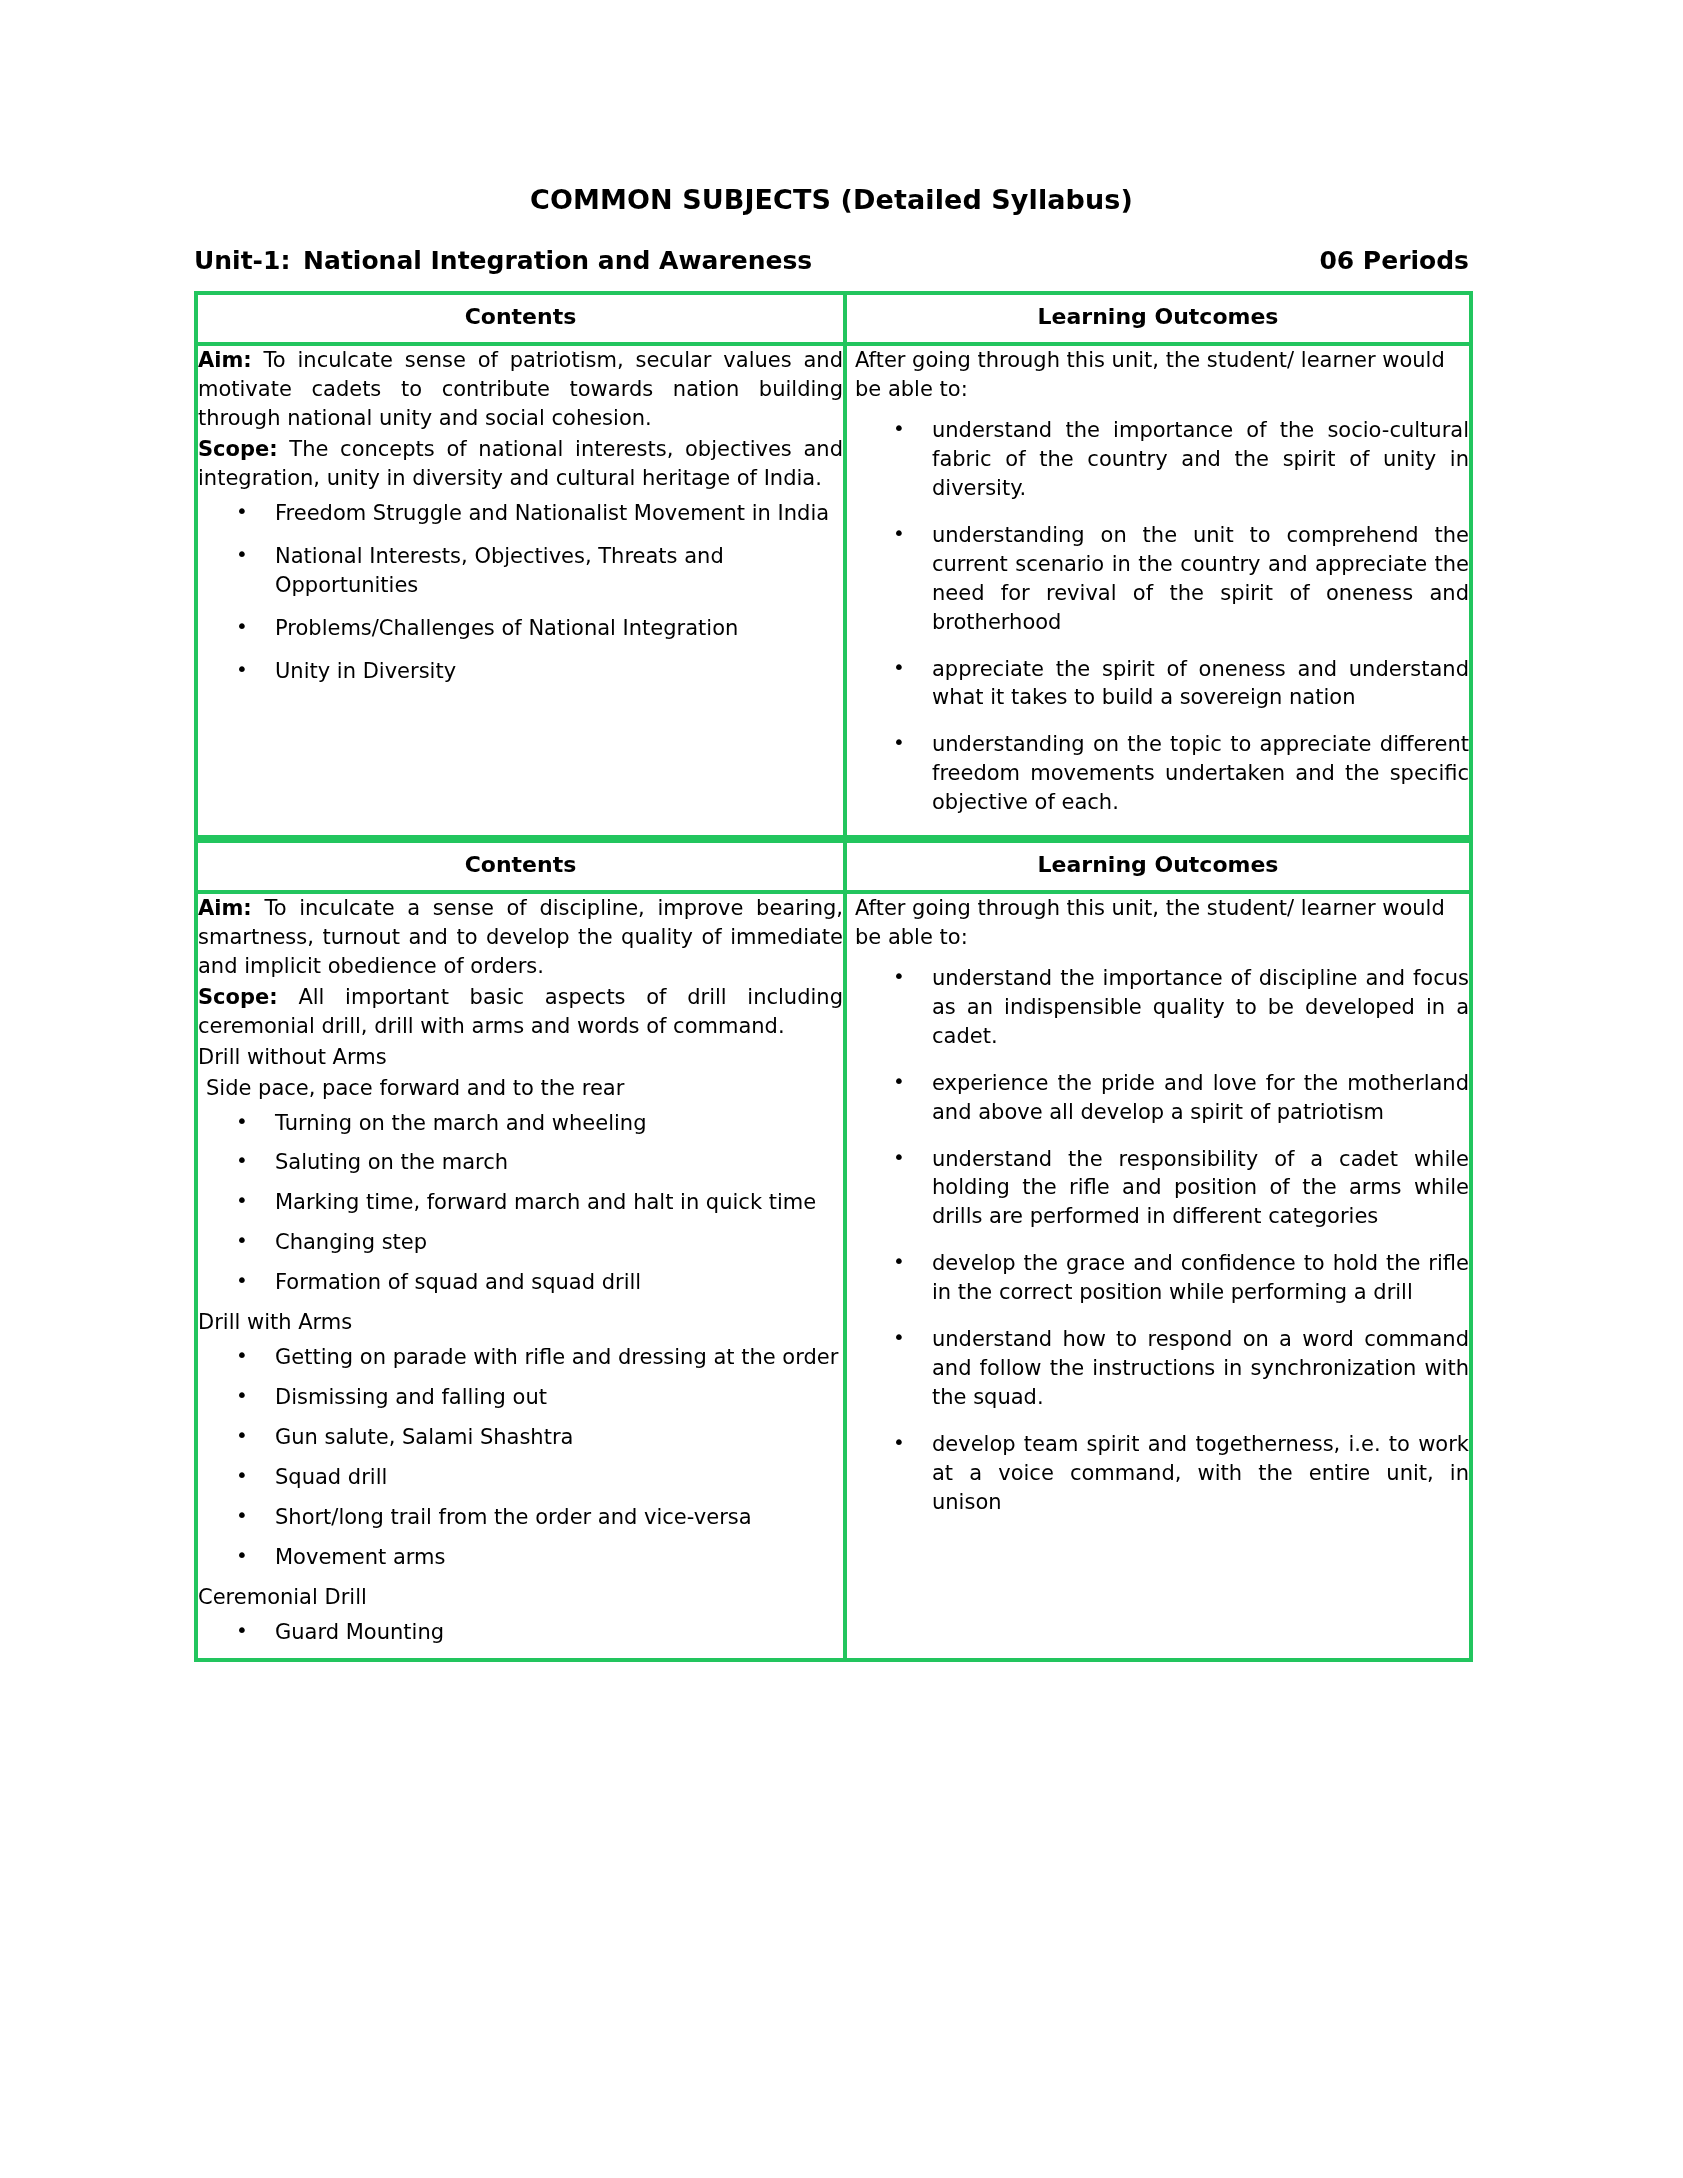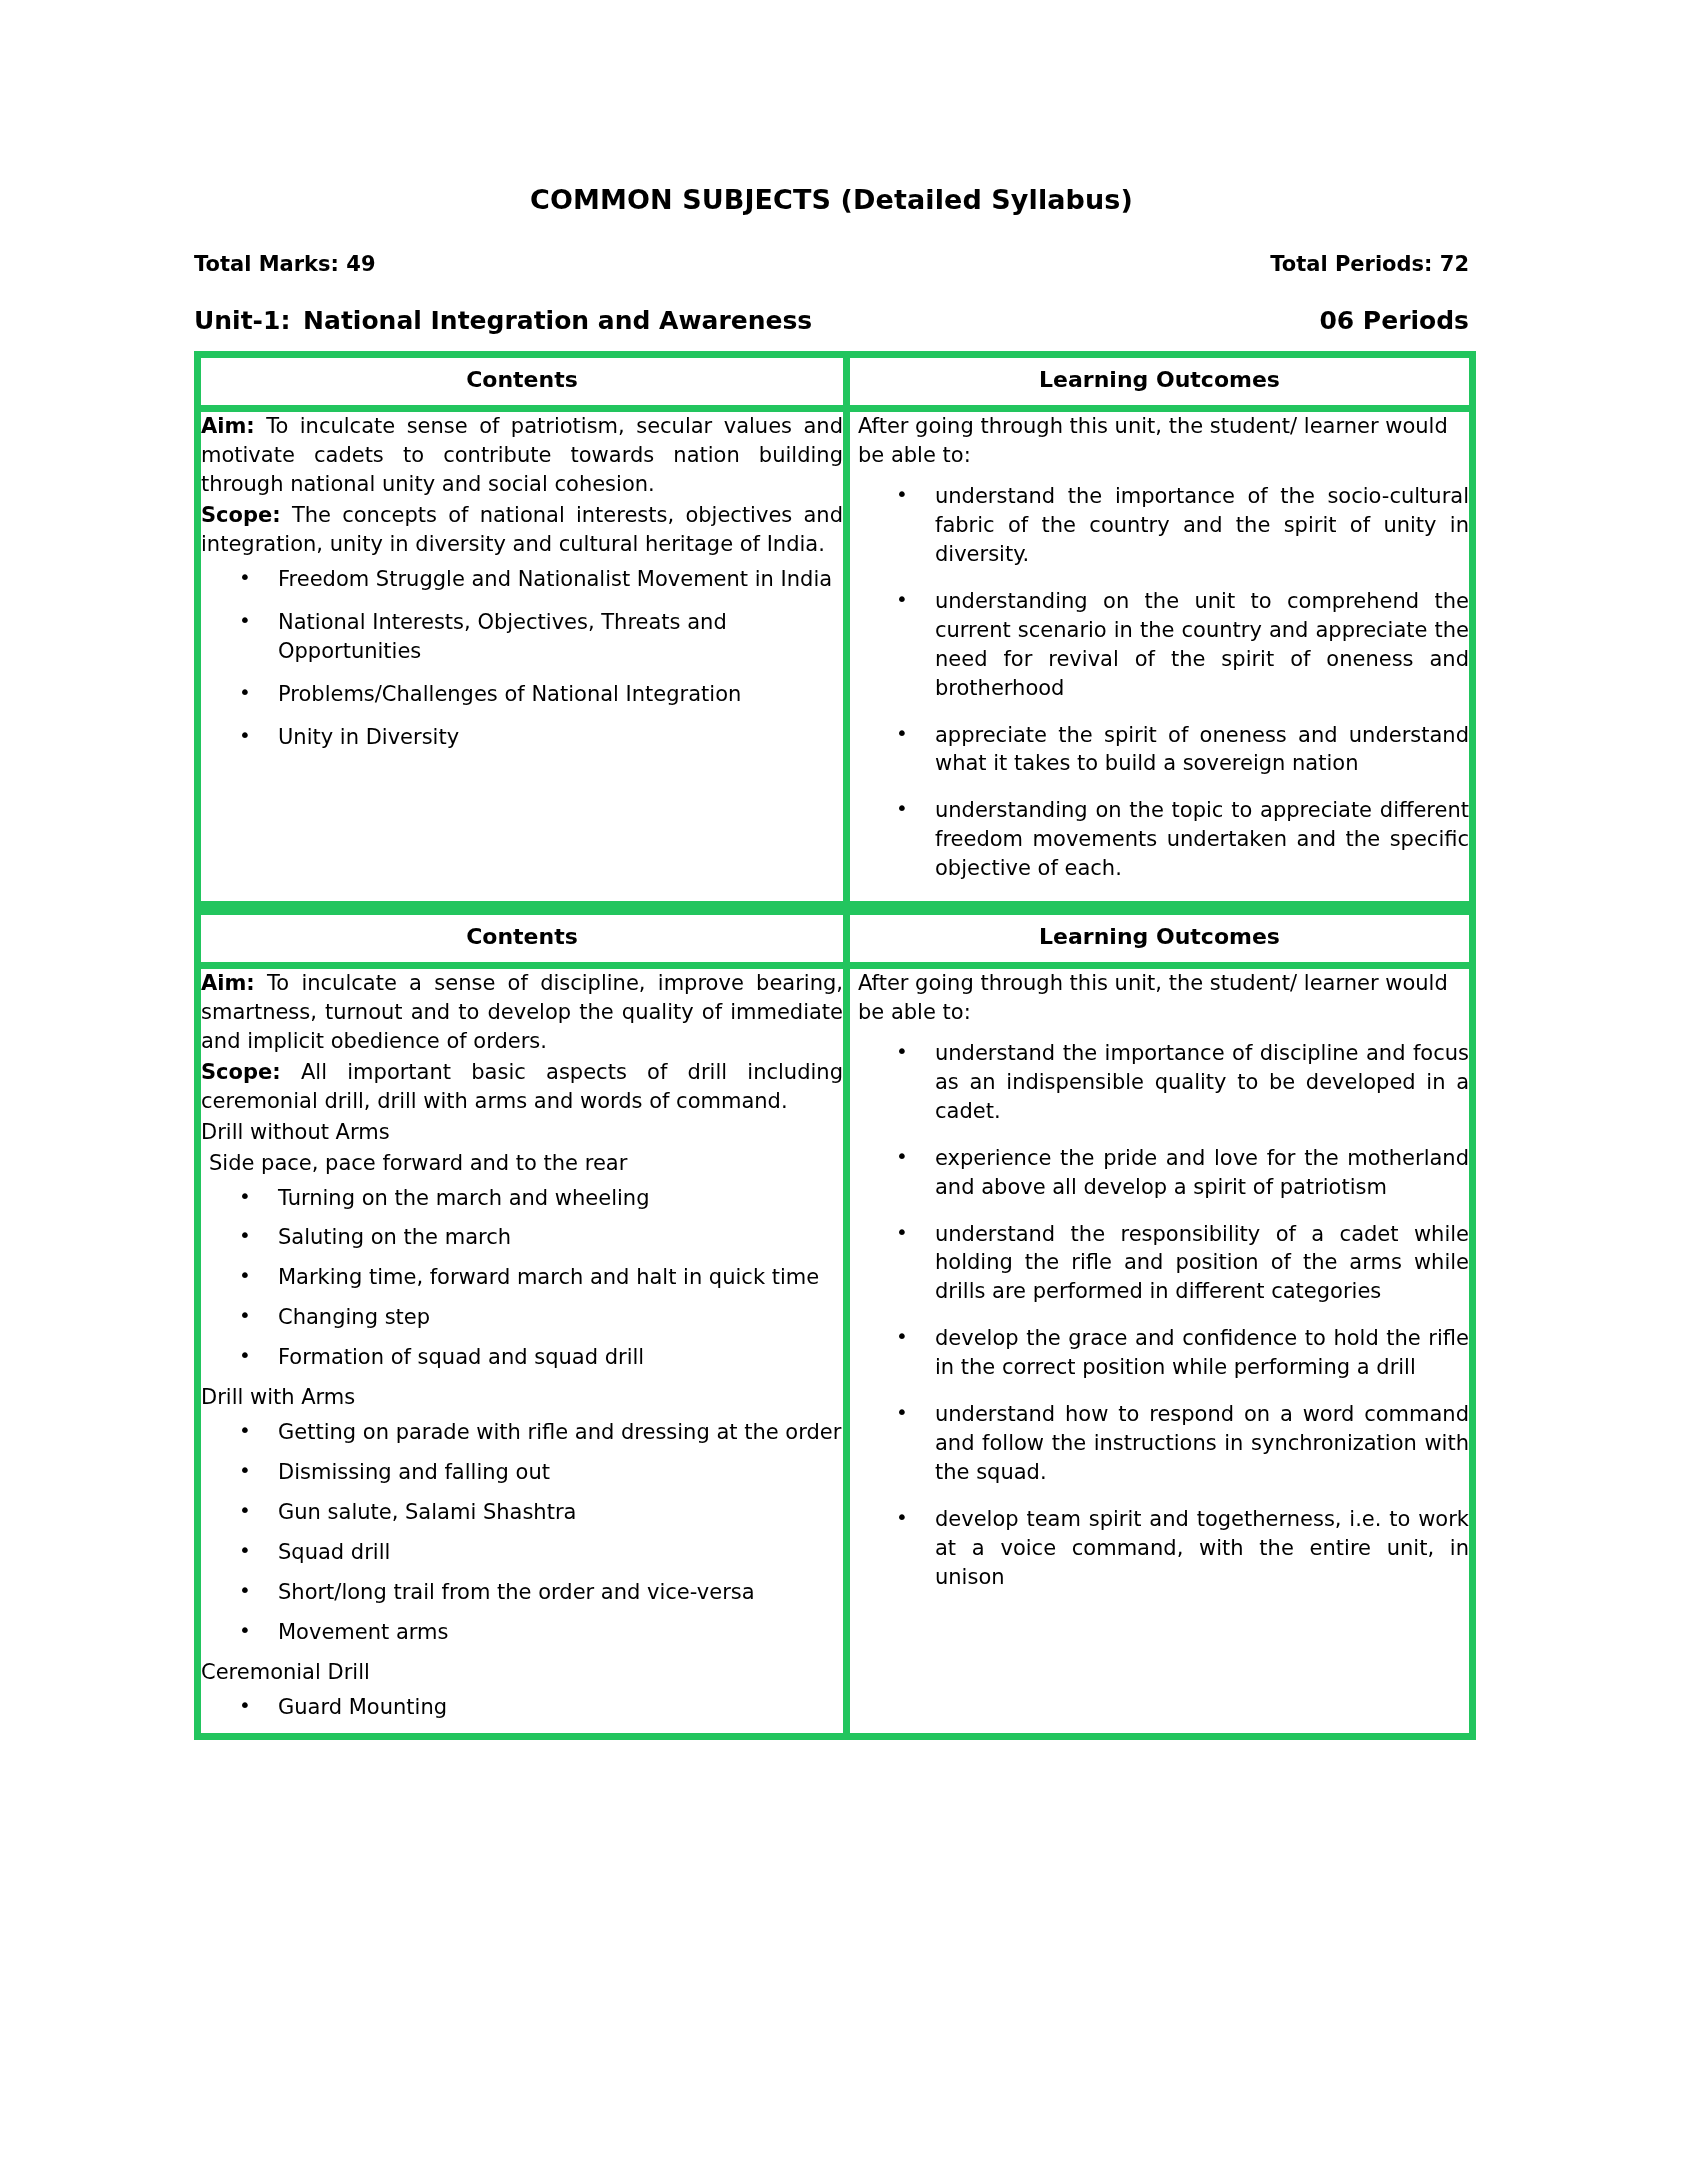--- a/index.html
+++ b/index.html
@@ -77,21 +77,21 @@
     width: 1275px;
     border-collapse: collapse;
     table-layout: fixed;
     border: 2.5px solid #000;
   }
   table.syl col.c-left  { width: 649px; }
   table.syl col.c-right { width: 626px; }
 
   table.syl th,
   table.syl td {
-    border: 7px solid #22c55e;
+    border: 4px solid #22c55e;
     vertical-align: top;
     padding: 0;
   }
 
   table.syl th {
     text-align: center;
     font-size: 22px;
     font-weight: bold;
     padding: 9px 6px 11px 6px;
     line-height: 1.2;
@@ -150,24 +150,20 @@
   ul.bl.compact > li { margin-bottom: 11px; }
 </style>
 </head>
 <body>
 
 <div class="page">
   <div class="content-wrap">
 
     <h1 class="doc-title">COMMON SUBJECTS (Detailed Syllabus)</h1>
 
-    <div class="marks-row">
-      <span class="left">Total Marks: 49</span>
-      <span class="right">Total Periods: 72</span>
-    </div>
 
     <div class="unit-head">
       <span class="unit-label">
         <span class="unit-no">Unit-1:</span>
         <span>National Integration and Awareness</span>
       </span>
       <span class="unit-periods">06 Periods</span>
     </div>
 
     <table class="syl">

